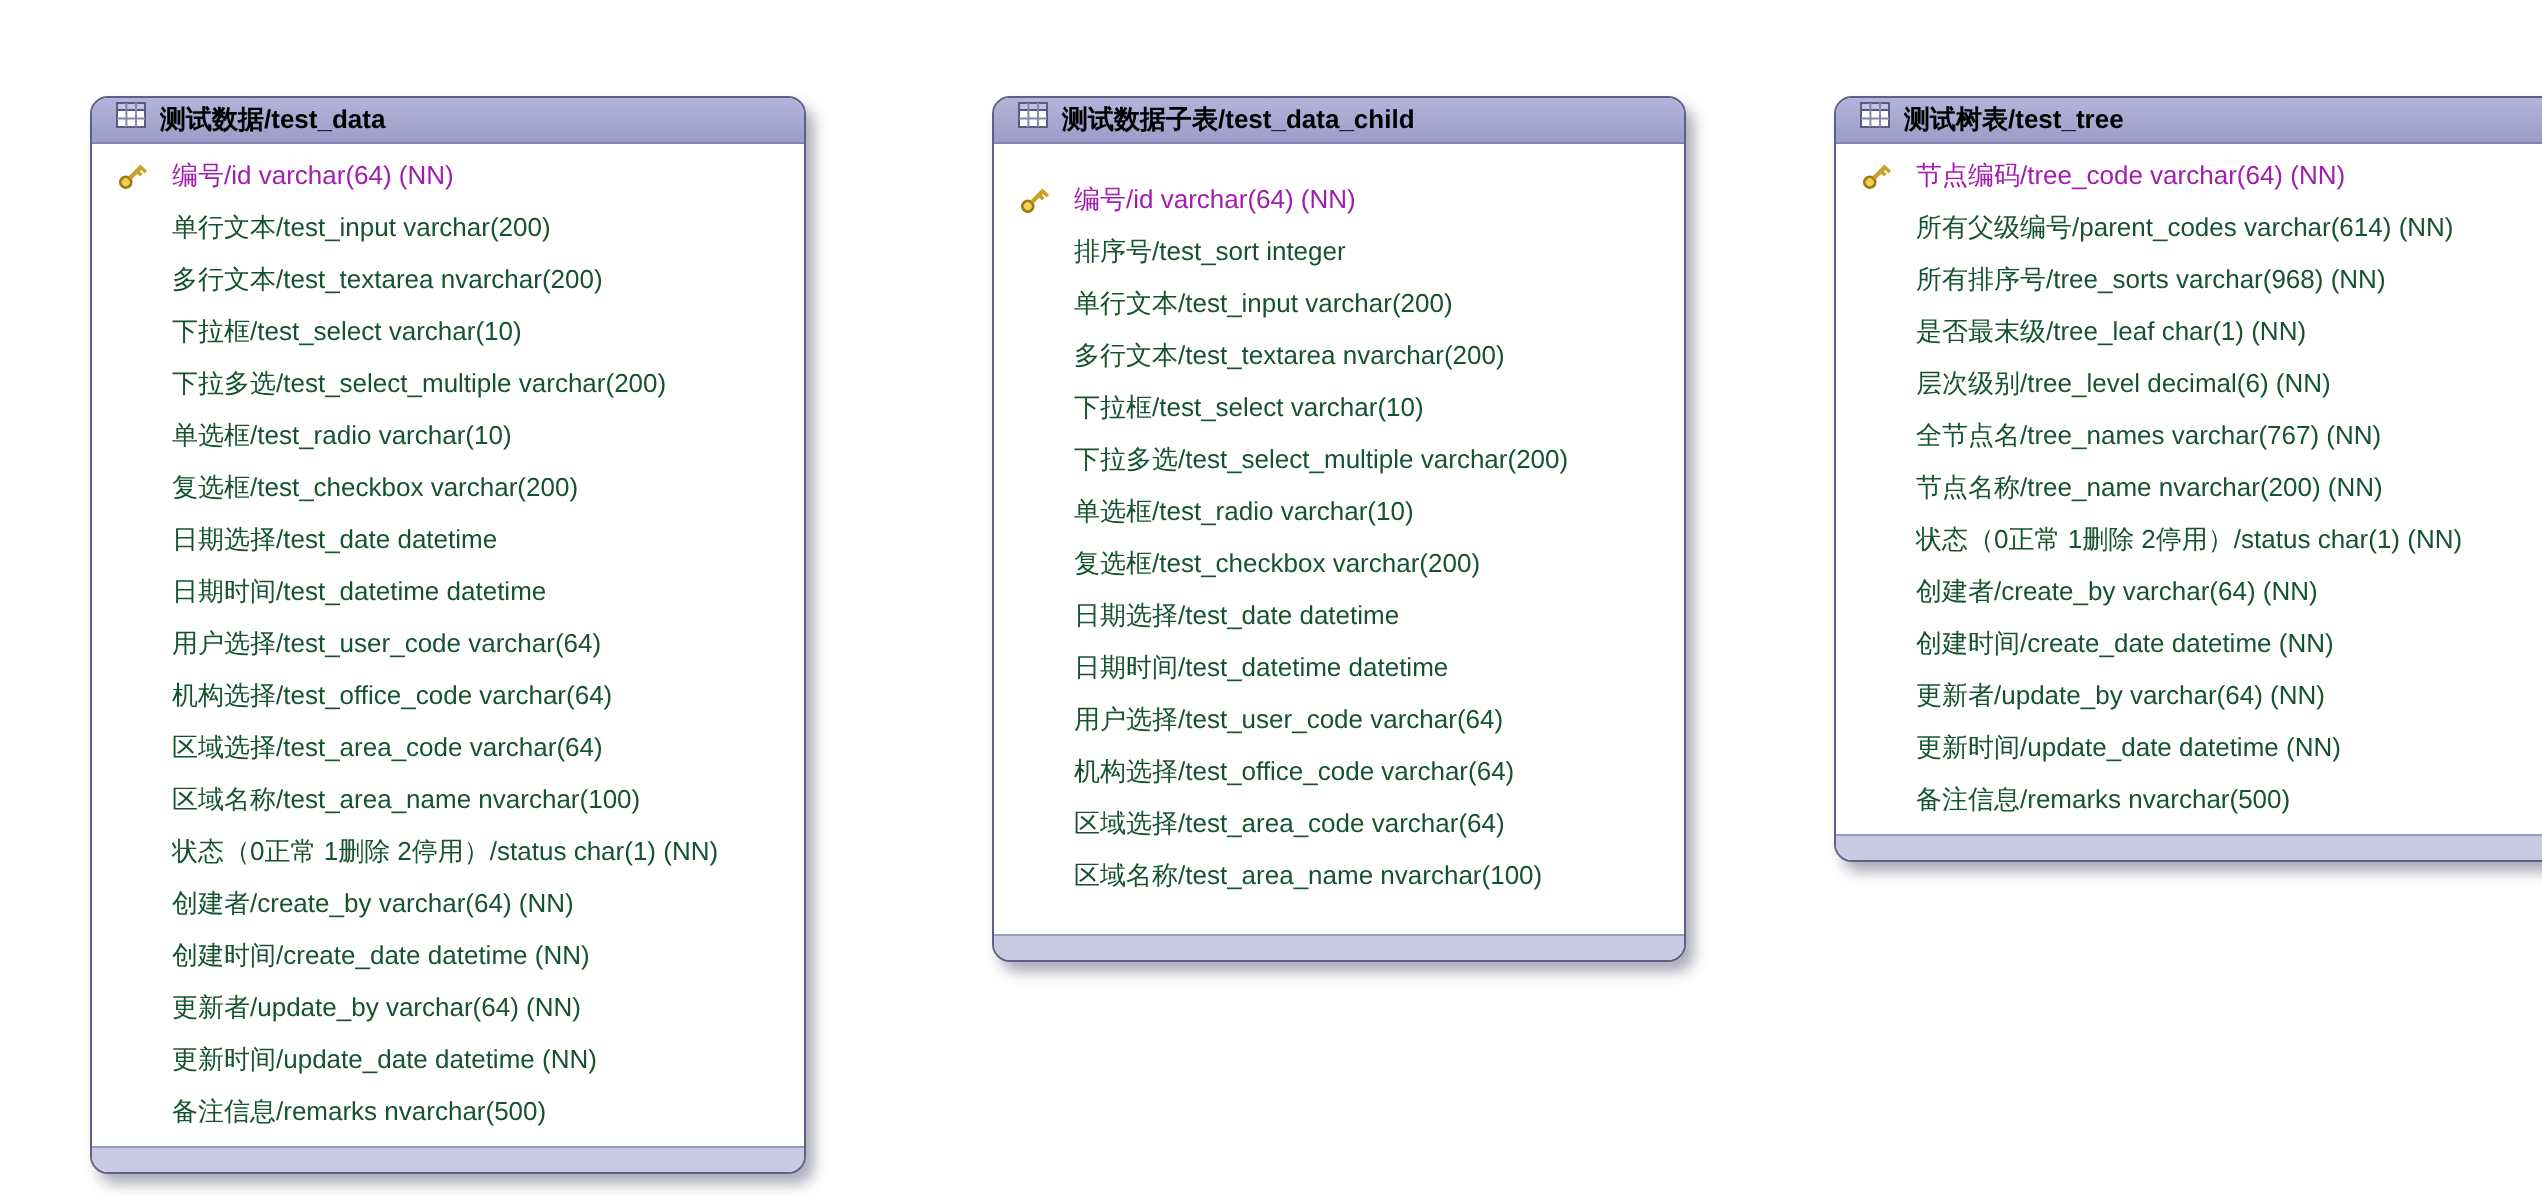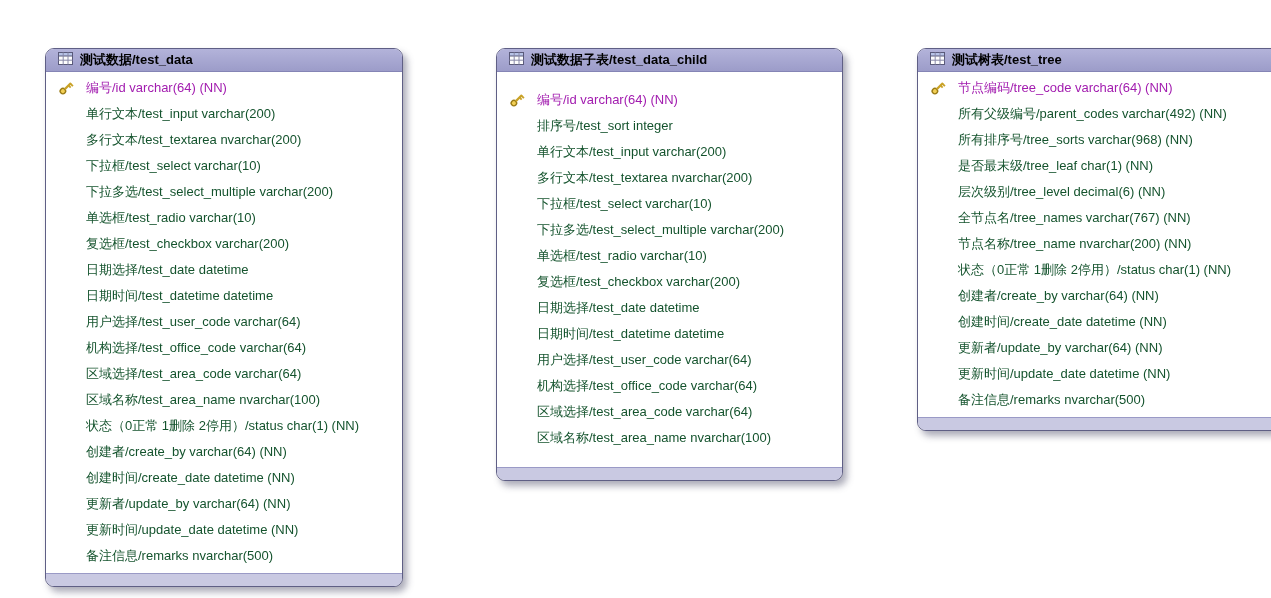--- a/index.html
+++ b/index.html
@@ -291,21 +291,21 @@
                 <line x1="7.4" y1="9" x2="16" y2="9" stroke="#c9a227" stroke-width="2.2"></line>
                 <line x1="12.6" y1="9" x2="12.6" y2="12" stroke="#c9a227" stroke-width="1.8"></line>
                 <line x1="15.2" y1="9" x2="15.2" y2="12.6" stroke="#c9a227" stroke-width="1.8"></line>
               </g>
             </svg>
           </span>
           <span class="field-text">节点编码/tree_code varchar(64) (NN)</span>
         </div>
         <div class="field-row">
           <span class="row-gutter"></span>
-          <span class="field-text">所有父级编号/parent_codes varchar(492) (NN)</span>
+          <span class="field-text">所有父级编号/parent_codes varchar(614) (NN)</span>
         </div>
         <div class="field-row">
           <span class="row-gutter"></span>
           <span class="field-text">所有排序号/tree_sorts varchar(968) (NN)</span>
         </div>
         <div class="field-row">
           <span class="row-gutter"></span>
           <span class="field-text">是否最末级/tree_leaf char(1) (NN)</span>
         </div>
         <div class="field-row">

